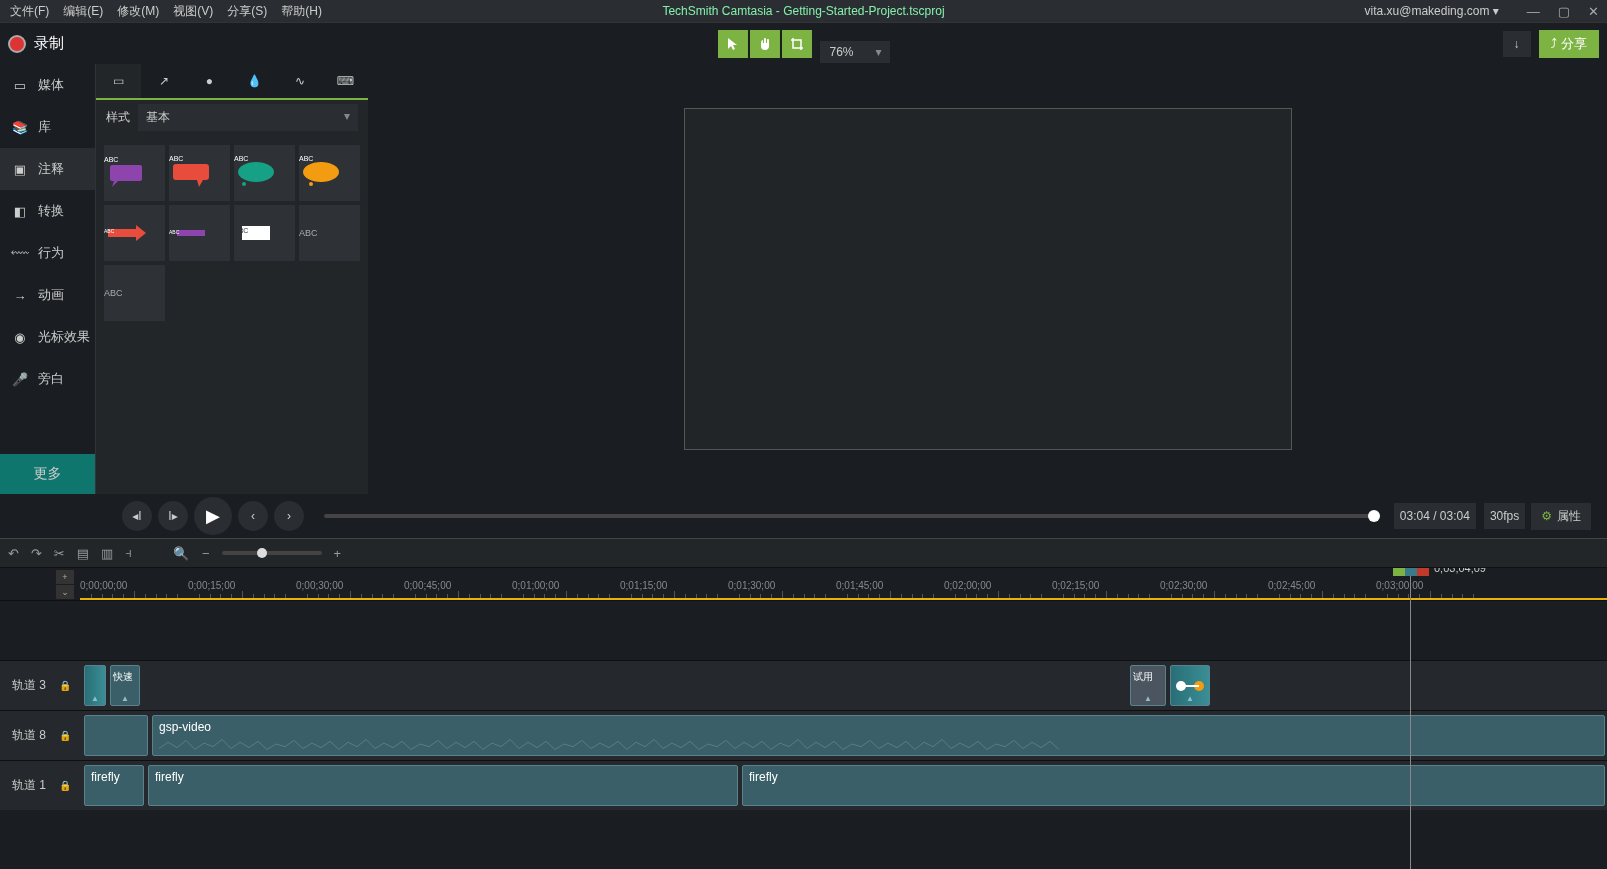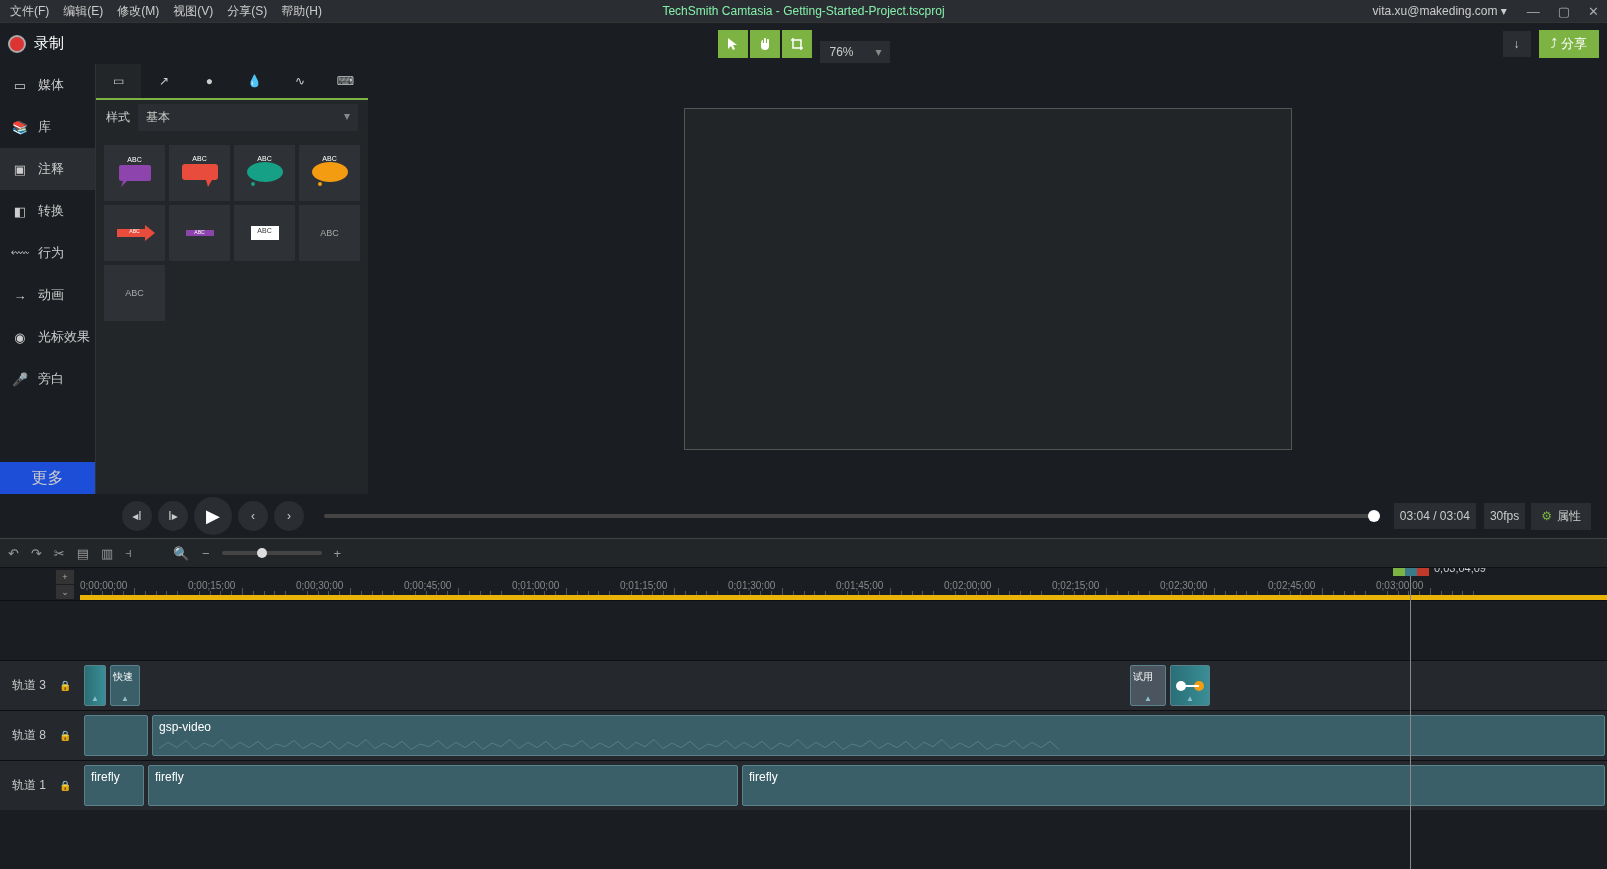--- a/index.html
+++ b/index.html
@@ -3,21 +3,21 @@
 <meta charset="utf-8">
 <style>
 * { margin: 0; padding: 0; box-sizing: border-box; font-family: "Microsoft YaHei", Arial, sans-serif; }
 body { background: #1a1d21; color: #ccc; width: 1607px; height: 869px; overflow: hidden; font-size: 12px; }
 
 
 .title-bar { height: 22px; background: #2a2d31; display: flex; align-items: center; position: relative; }
 .menu-bar { display: flex; gap: 14px; padding-left: 10px; }
 .menu-bar span { color: #ccc; cursor: pointer; font-size: 12px; }
 .window-title { position: absolute; left: 50%; transform: translateX(-50%); color: #86efac; font-size: 12px; }
-.title-right { position: absolute; right: 8px; display: flex; align-items: center; gap: 20px; }
+.title-right { position: absolute; right: 8px; display: flex; align-items: center; gap: 28px; }
 .win-controls { display: flex; gap: 18px; color: #aaa; font-size: 13px; }
 .win-controls span { cursor: pointer; }
 
 
 .toolbar { height: 42px; background: #1a1d21; display: flex; align-items: center; padding: 0 8px; position: relative; border-top: 1px solid #333; }
 .record-btn { display: flex; align-items: center; gap: 8px; color: #fff; font-size: 15px; cursor: pointer; }
 .record-circle { width: 18px; height: 18px; background: #d33; border-radius: 50%; border: 2px solid #aaa; }
 .canvas-tools { position: absolute; left: 50%; transform: translateX(-50%); display: flex; align-items: center; gap: 2px; }
 .tool-btn { width: 30px; height: 28px; display: flex; align-items: center; justify-content: center; cursor: pointer; color: #fff; }
 .tool-btn.active { background: #7cb342; }
@@ -27,35 +27,35 @@
 .share-btn { background: #7cb342; color: #fff; padding: 5px 12px; display: flex; align-items: center; gap: 4px; cursor: pointer; font-size: 13px; }
 .dl-btn { width: 28px; height: 26px; background: #2a2d31; display: flex; align-items: center; justify-content: center; color: #ccc; cursor: pointer; }
 
 
 .main-area { display: flex; height: 430px; }
 
 
 .sidebar { width: 96px; background: #1a1d21; display: flex; flex-direction: column; border-right: 1px solid #333; }
 .sidebar-item { height: 42px; display: flex; align-items: center; gap: 10px; padding-left: 12px; cursor: pointer; color: #ccc; font-size: 13px; }
 .sidebar-item.active { background: #2a2d31; }
-.sidebar-more { height: 32px; background: #1d4ed8; display: flex; align-items: center; justify-content: center; color: #ccc; cursor: pointer; font-size: 16px; margin-top: auto; }
+.sidebar-more { height: 40px; background: #0f766e; display: flex; align-items: center; justify-content: center; color: #ccc; cursor: pointer; font-size: 14px; margin-top: auto; }
 .sidebar-icon { width: 16px; display: inline-flex; justify-content: center; }
 
 
 .panel { width: 272px; background: #232629; display: flex; flex-direction: column; }
 .panel-tabs { height: 36px; display: flex; background: #1a1d21; border-bottom: 2px solid #7cb342; }
 .panel-tab { flex: 1; display: flex; align-items: center; justify-content: center; cursor: pointer; color: #ccc; }
 .panel-tab.active { background: #232629; }
 .panel-title { text-align: center; padding: 10px; color: #ccc; font-size: 13px; }
 .style-row { display: flex; align-items: center; padding: 4px 10px 6px; gap: 8px; }
 .style-label { color: #ccc; font-size: 12px; }
 .style-select { flex: 1; background: #2a2d31; color: #ccc; padding: 5px 8px; border: none; position: relative; cursor: pointer; }
 .style-select::after { content: "▾"; position: absolute; right: 8px; color: #888; }
 .callout-grid { display: grid; grid-template-columns: repeat(4, 1fr); gap: 4px; padding: 8px; }
-.callout-item { height: 56px; background: #2e3236; display: flex; align-items: center; justify-content: center; cursor: pointer; position: relative; }
+.callout-item { height: 56px; background: #2e3236; display: flex; align-items: center; justify-content: flex-start; cursor: pointer; position: relative; }
 .callout-text { font-size: 7px; color: #fff; position: absolute; }
 
 
 .canvas-area { flex: 1; background: #1a1d21; display: flex; flex-direction: column; }
 .canvas-viewport { flex: 1; display: flex; align-items: center; justify-content: center; padding: 16px; }
 .canvas-rect { width: 608px; height: 342px; border: 1px solid #555; background: #222528; }
 
 
 .playback-bar { height: 44px; background: #1a1d21; display: flex; align-items: center; padding: 0 16px; gap: 6px; }
 .pb-btn { width: 30px; height: 30px; display: flex; align-items: center; justify-content: center; color: #ccc; cursor: pointer; background: #2a2d31; border-radius: 50%; }
@@ -76,21 +76,21 @@
 
 .timeline { flex: 1; background: #1a1d21; display: flex; }
 .track-headers { width: 80px; background: #1a1d21; }
 .track-controls { height: 32px; display: flex; align-items: center; justify-content: flex-end; padding-right: 6px; gap: 2px; }
 .track-ctrl-btn { width: 18px; height: 14px; background: #333; color: #aaa; display: flex; align-items: center; justify-content: center; font-size: 9px; cursor: pointer; }
 .track-header { height: 50px; display: flex; align-items: center; padding-left: 12px; color: #ccc; font-size: 12px; border-top: 1px solid #0d0f11; position: relative; background: #25282c; }
 .spacer-header { height: 60px; border-top: 1px solid #0d0f11; }
 .track-lock { position: absolute; right: 8px; color: #555; font-size: 10px; }
 
 .track-area { flex: 1; position: relative; overflow: hidden; }
-.ruler { height: 32px; background: #1a1d21; position: relative; border-bottom: 5px solid #eab308; }
+.ruler { height: 32px; background: #1a1d21; position: relative; border-bottom: 2px solid #eab308; }
 .ruler-ticks { position: absolute; top: 0; left: 0; right: 0; height: 100%; }
 .ruler-tick { position: absolute; top: 12px; color: #888; font-size: 10px; }
 .ruler-minor { position: absolute; bottom: 0; width: 1px; height: 4px; background: #555; }
 
 .track-row { height: 50px; border-top: 1px solid #0d0f11; position: relative; background: #25282c; }
 .track-spacer { height: 60px; border-top: 1px solid #0d0f11; background: #1a1d21; }
 .clip { position: absolute; top: 4px; bottom: 4px; background: #3a5f68; border: 1px solid #5a828c; border-radius: 2px; color: #fff; font-size: 12px; display: flex; align-items: flex-start; padding: 4px 6px; overflow: hidden; cursor: pointer; }
 .clip-narrow { padding: 4px 2px; }
 .waveform { position: absolute; bottom: 2px; left: 6px; right: 6px; height: 18px; opacity: 0.6; }
 .clip-arrow { position: absolute; bottom: 2px; left: 50%; transform: translateX(-50%); color: #8fbfc9; font-size: 8px; }

